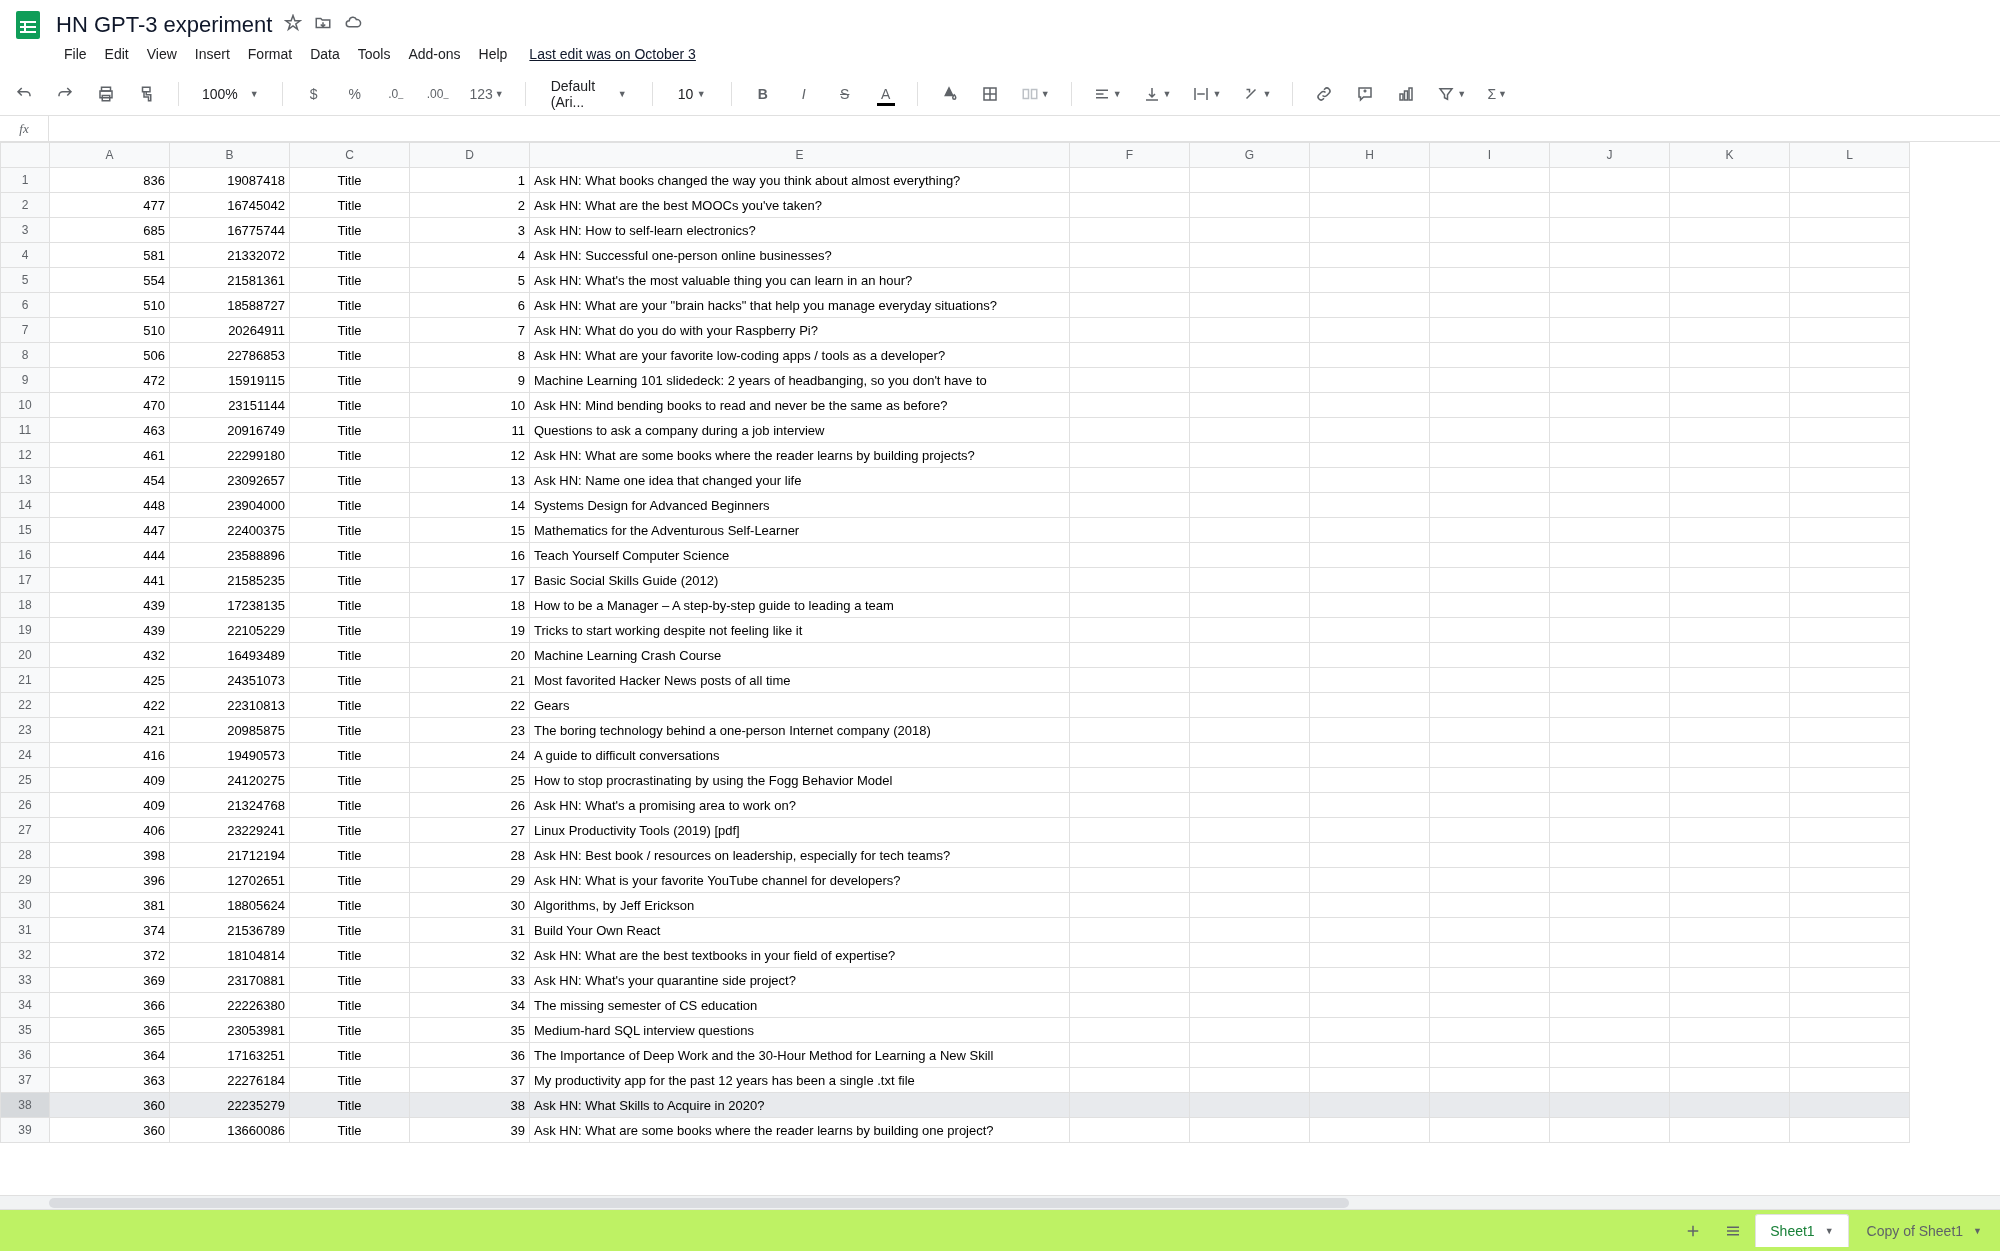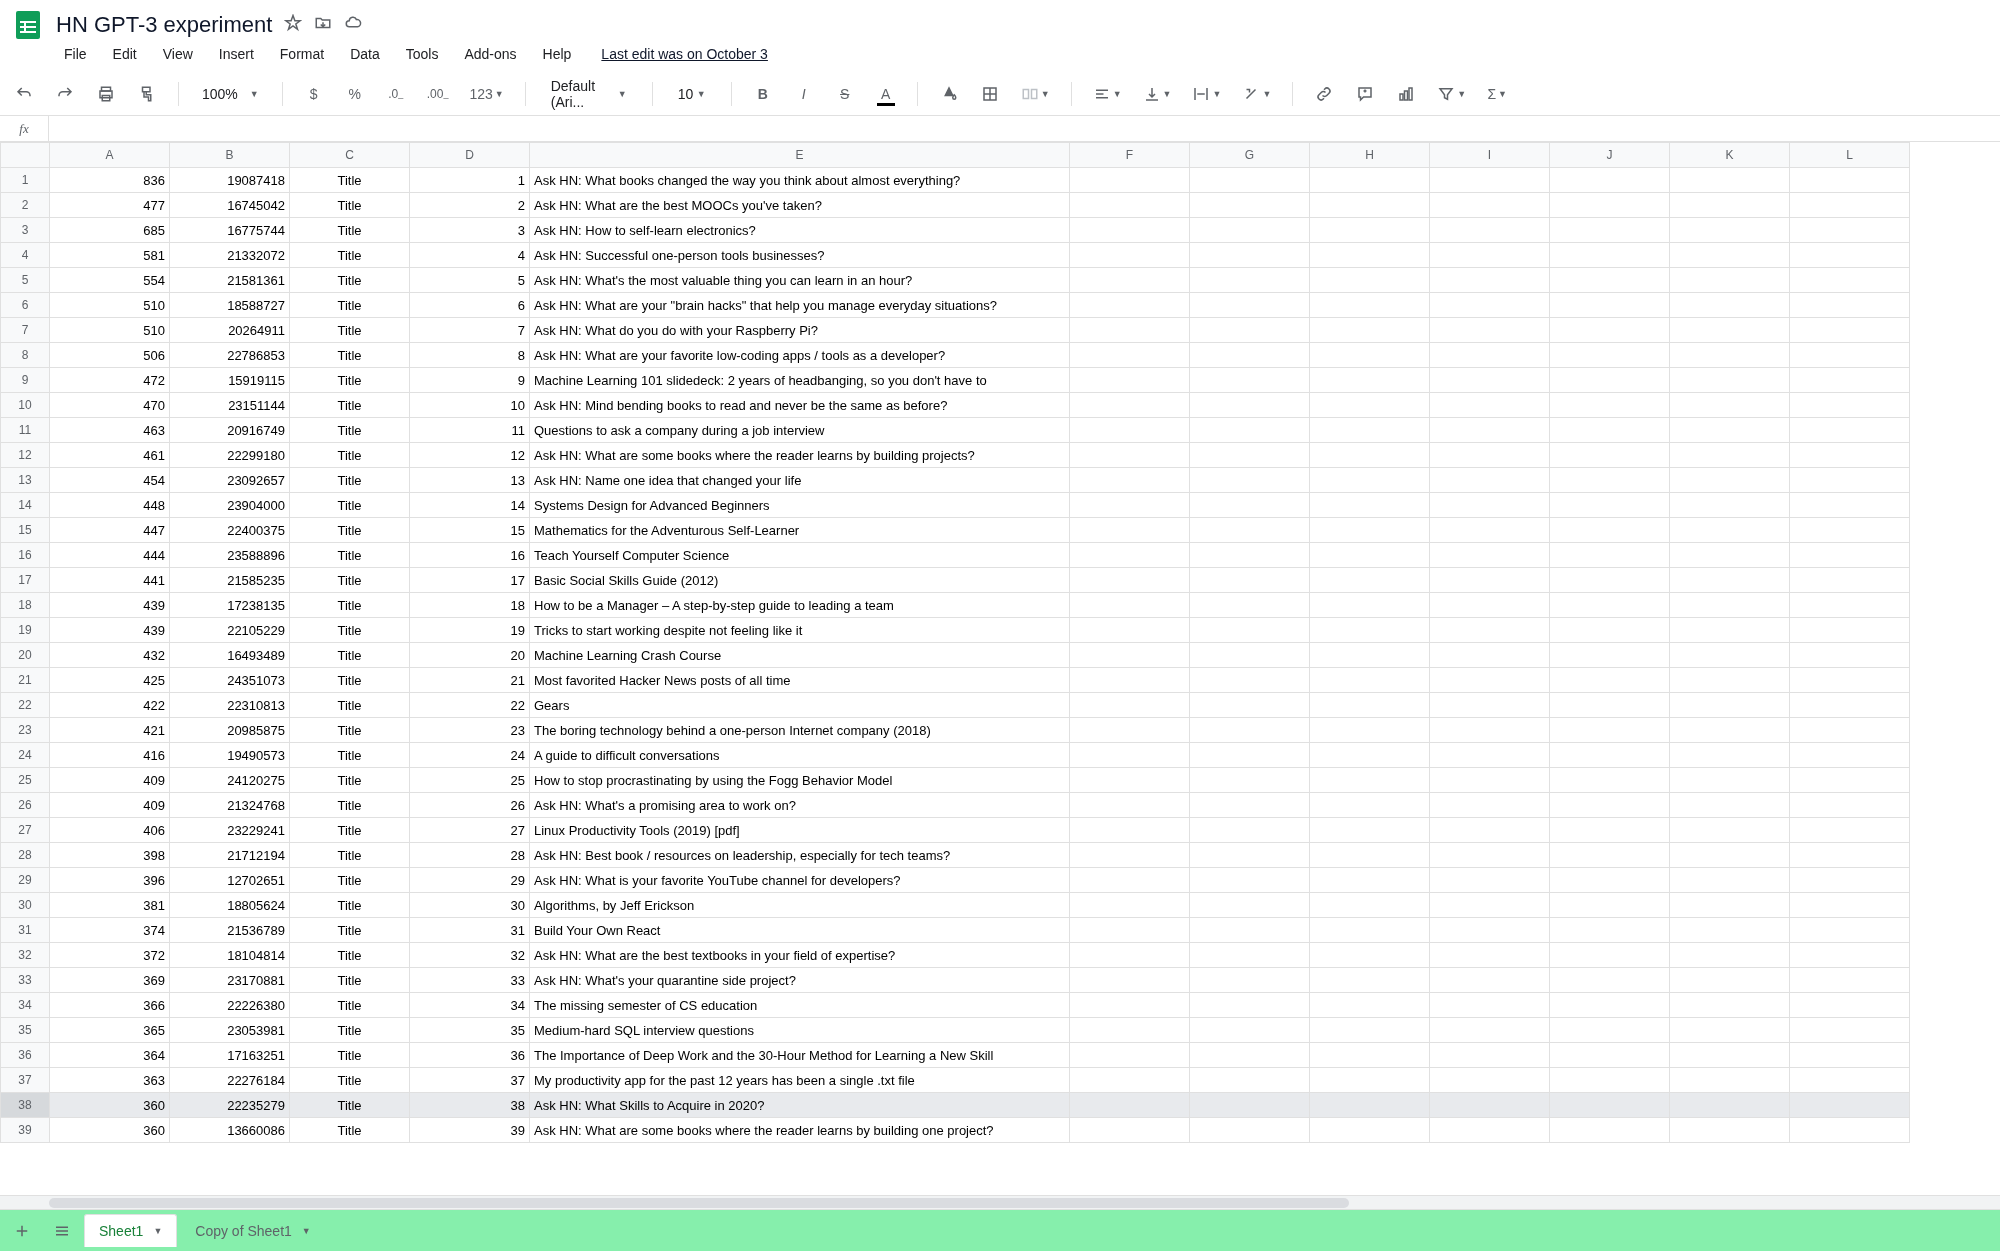--- a/index.html
+++ b/index.html
@@ -2,21 +2,21 @@
 <html><head>
 <meta charset="utf-8">
 <style>
 * { margin:0; padding:0; box-sizing:border-box; }
 body { font-family:Arial,sans-serif; background:#fff; overflow:hidden; height:100vh; display:flex; flex-direction:column; }
 .titlebar { display:flex; align-items:center; padding:8px 10px 0 10px; height:42px; }
 .logo { width:36px; height:36px; margin-right:10px; }
 .doctitle { font-size:22px; color:#0f172a; font-weight:400; margin-right:8px; }
 .title-icons { display:flex; gap:12px; color:#5f6368; margin-left:4px; }
 .title-icons svg { width:18px; height:18px; }
-.menubar { display:flex; align-items:center; padding:0 10px 6px 56px; height:30px; font-size:14px; color:#202124; gap:10px; }
+.menubar { display:flex; align-items:center; padding:0 10px 6px 56px; height:30px; font-size:14px; color:#202124; gap:2px; }
 .menubar .menu-item { padding:4px 8px; border-radius:3px; cursor:pointer; }
 .last-edit { color:#0f172a; margin-left:12px; text-decoration:underline; }
 .toolbar { display:flex; align-items:center; padding:0 10px; height:44px; border-bottom:1px solid #e0e0e0; gap:13px; }
 .tbtn { min-width:28px; height:28px; display:flex; align-items:center; justify-content:center; border-radius:3px; cursor:pointer; color:#5f6368; font-size:14px; padding:0 4px; }
 .tbtn svg { width:18px; height:18px; }
 .tsep { width:1px; height:24px; background:#e0e0e0; margin:0 4px; }
 .zoom-sel { display:flex; align-items:center; padding:0 6px; font-size:14px; color:#202124; gap:12px; }
 .font-sel { display:flex; align-items:center; padding:0 8px; font-size:14px; color:#202124; width:92px; justify-content:space-between; }
 .size-sel { display:flex; align-items:center; padding:0 8px; font-size:14px; color:#202124; width:44px; justify-content:space-between; }
 .drop-arrow { font-size:9px; color:#5f6368; }
@@ -32,21 +32,21 @@
 .col-A { width:120px; text-align:right; }
 .col-B { width:120px; text-align:right; }
 .col-C { width:120px; text-align:center; }
 .col-D { width:120px; text-align:right; }
 .col-E { width:540px; text-align:left; }
 .col-F,.col-G,.col-H,.col-I,.col-J,.col-K,.col-L { width:120px; }
 .row-sel td { background:#e8eaed; }
 .row-sel .rowhead { background:#d6d9dc; }
 .hscroll { height:14px; background:#f1f3f4; border-top:1px solid #e0e0e0; position:relative; }
 .hscroll-thumb { position:absolute; height:10px; top:2px; left:49px; width:65%; background:#dadce0; border-radius:5px; }
-.sheet-tabs { display:flex; align-items:center; height:42px; border-top:1px solid #e0e0e0; background:#86efac; padding:0 4px; gap:4px; }
+.sheet-tabs { display:flex; align-items:center; height:42px; border-top:1px solid #e0e0e0; background:#bef264; padding:0 4px; gap:4px;justify-content:flex-end; }
 .sheet-btn { width:36px; height:36px; display:flex; align-items:center; justify-content:center; color:#5f6368; cursor:pointer; border-radius:3px; }
 .sheet-tab { padding:8px 14px; font-size:14px; display:flex; align-items:center; gap:10px; border-radius:3px 3px 0 0; cursor:pointer; color:#5f6368; }
 .sheet-tab.active { background:#fff; color:#188038; font-weight:500; border-top:1px solid #e0e0e0; border-left:1px solid #e0e0e0; border-right:1px solid #e0e0e0; }
 .text-color-btn { position:relative; }
 .text-color-underline { position:absolute; bottom:2px; left:50%; transform:translateX(-50%); width:18px; height:3px; background:#000; }
 </style>
 </head>
 <body>
 
 <div class="titlebar">
@@ -291,21 +291,21 @@
           <td class="col-J"></td>
           <td class="col-K"></td>
           <td class="col-L"></td>
         </tr>
         <tr>
           <td class="rowhead">4</td>
           <td class="col-A">581</td>
           <td class="col-B">21332072</td>
           <td class="col-C">Title</td>
           <td class="col-D">4</td>
-          <td class="col-E">Ask HN: Successful one-person tools businesses?</td>
+          <td class="col-E">Ask HN: Successful one-person online businesses?</td>
           <td class="col-F"></td>
           <td class="col-G"></td>
           <td class="col-H"></td>
           <td class="col-I"></td>
           <td class="col-J"></td>
           <td class="col-K"></td>
           <td class="col-L"></td>
         </tr>
         <tr>
           <td class="rowhead">5</td>

